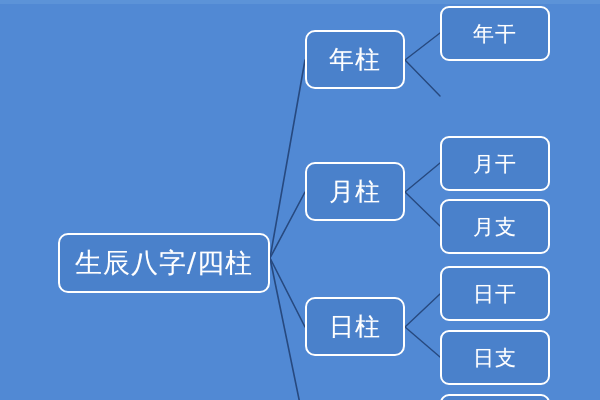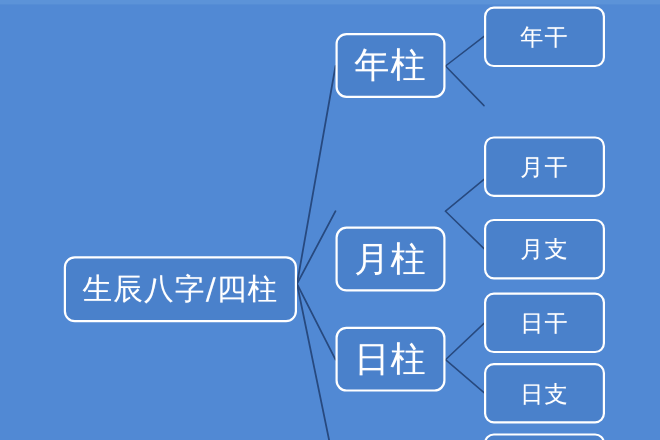--- a/index.html
+++ b/index.html
@@ -54,36 +54,36 @@
     top: 233px;
     width: 212px;
     height: 60px;
     font-size: 27px;
     border-radius: 10px;
   }
   .node-branch {
     left: 305px;
     width: 100px;
     height: 59px;
-    font-size: 32px;
+    font-size: 25px;
     border-radius: 10px;
   }
   .node-branch.b0 { top: 30px; }
-  .node-branch.b1 { top: 162px; margin-top: 44px; }
+  .node-branch.b1 { top: 162px; }
   .node-branch.b2 { top: 297px; }
   .node-leaf {
     left: 440px;
     width: 110px;
     height: 55px;
     font-size: 21px;
     border-radius: 9px;
   }
   .node-leaf.l0 { top: 6px; }
   .node-leaf.l1 { top: 68px; }
-  .node-leaf.l2 { top: 124px; }
+  .node-leaf.l2 { top: 136px; }
   .node-leaf.l3 { top: 199px; }
   .node-leaf.l4 { top: 266px; }
   .node-leaf.l5 { top: 330px; }
   .node-leaf.l6 { top: 394px; }
 </style>
 </head>
 <body>
 
 <div id="mindmap-canvas">
 

